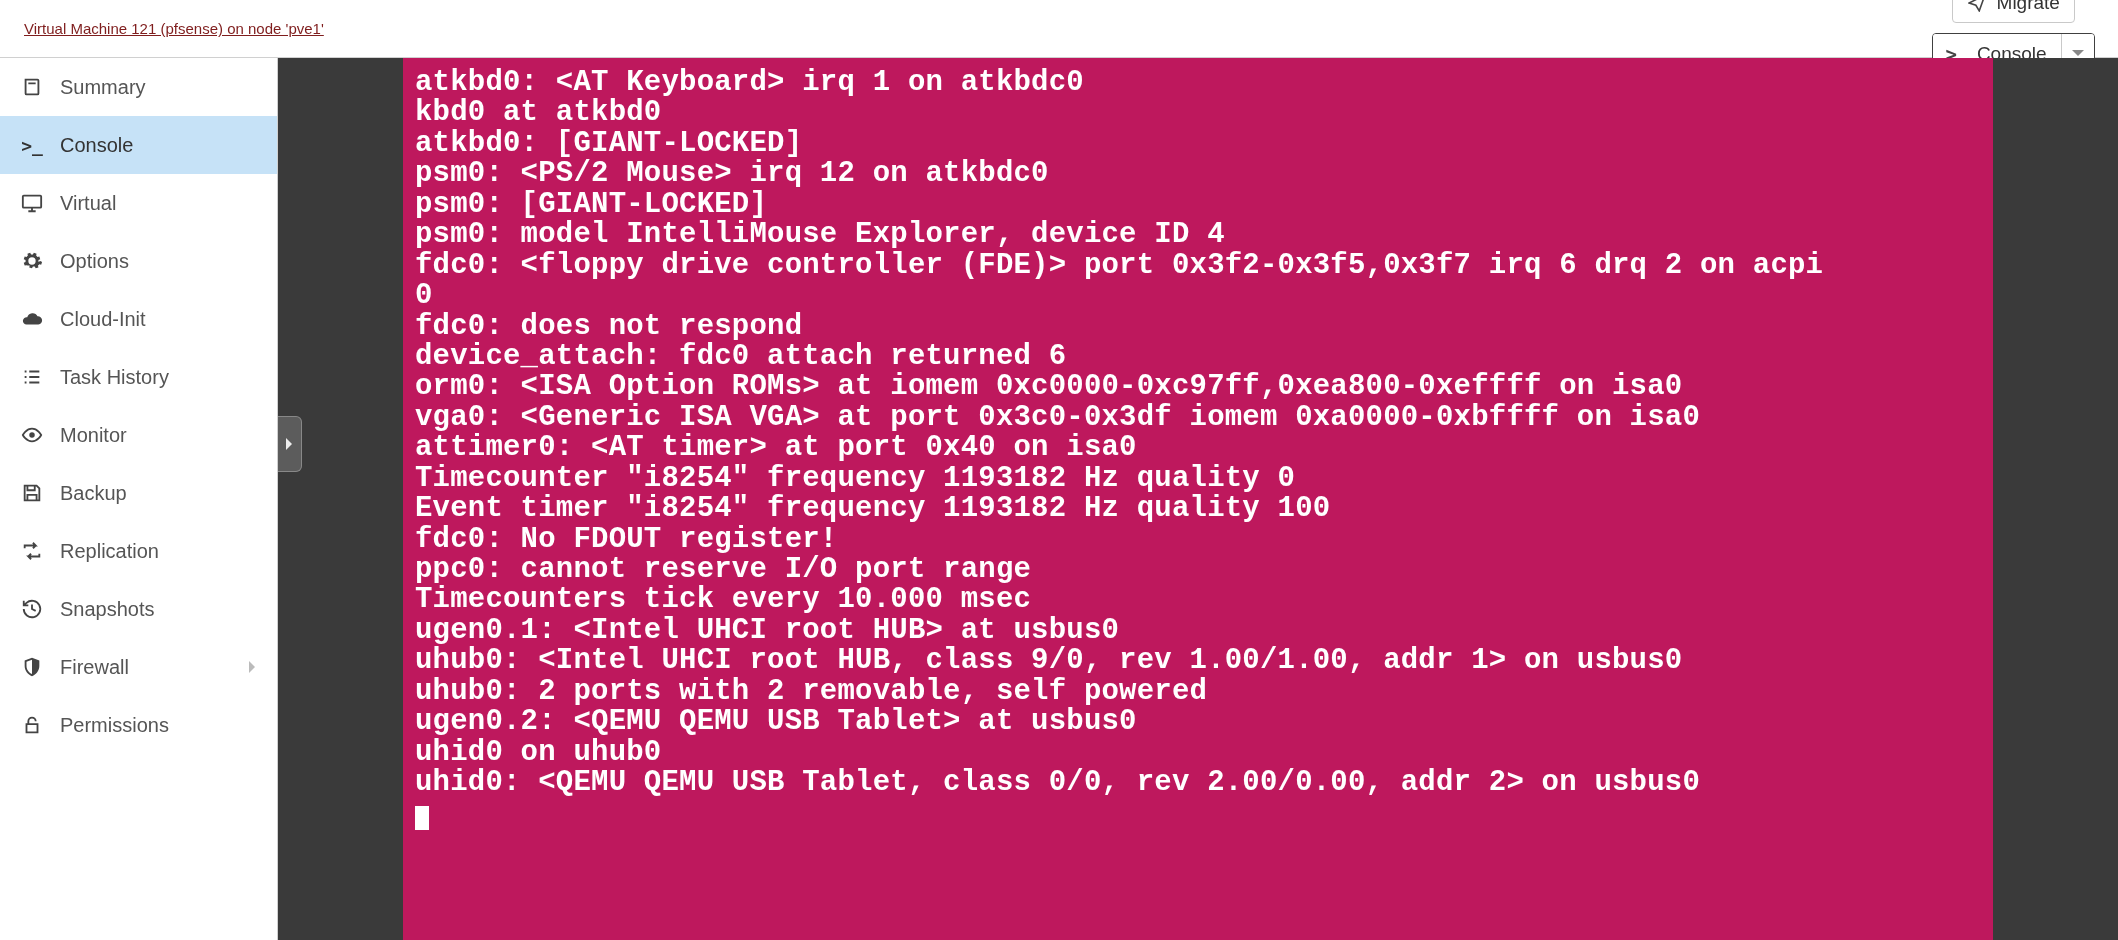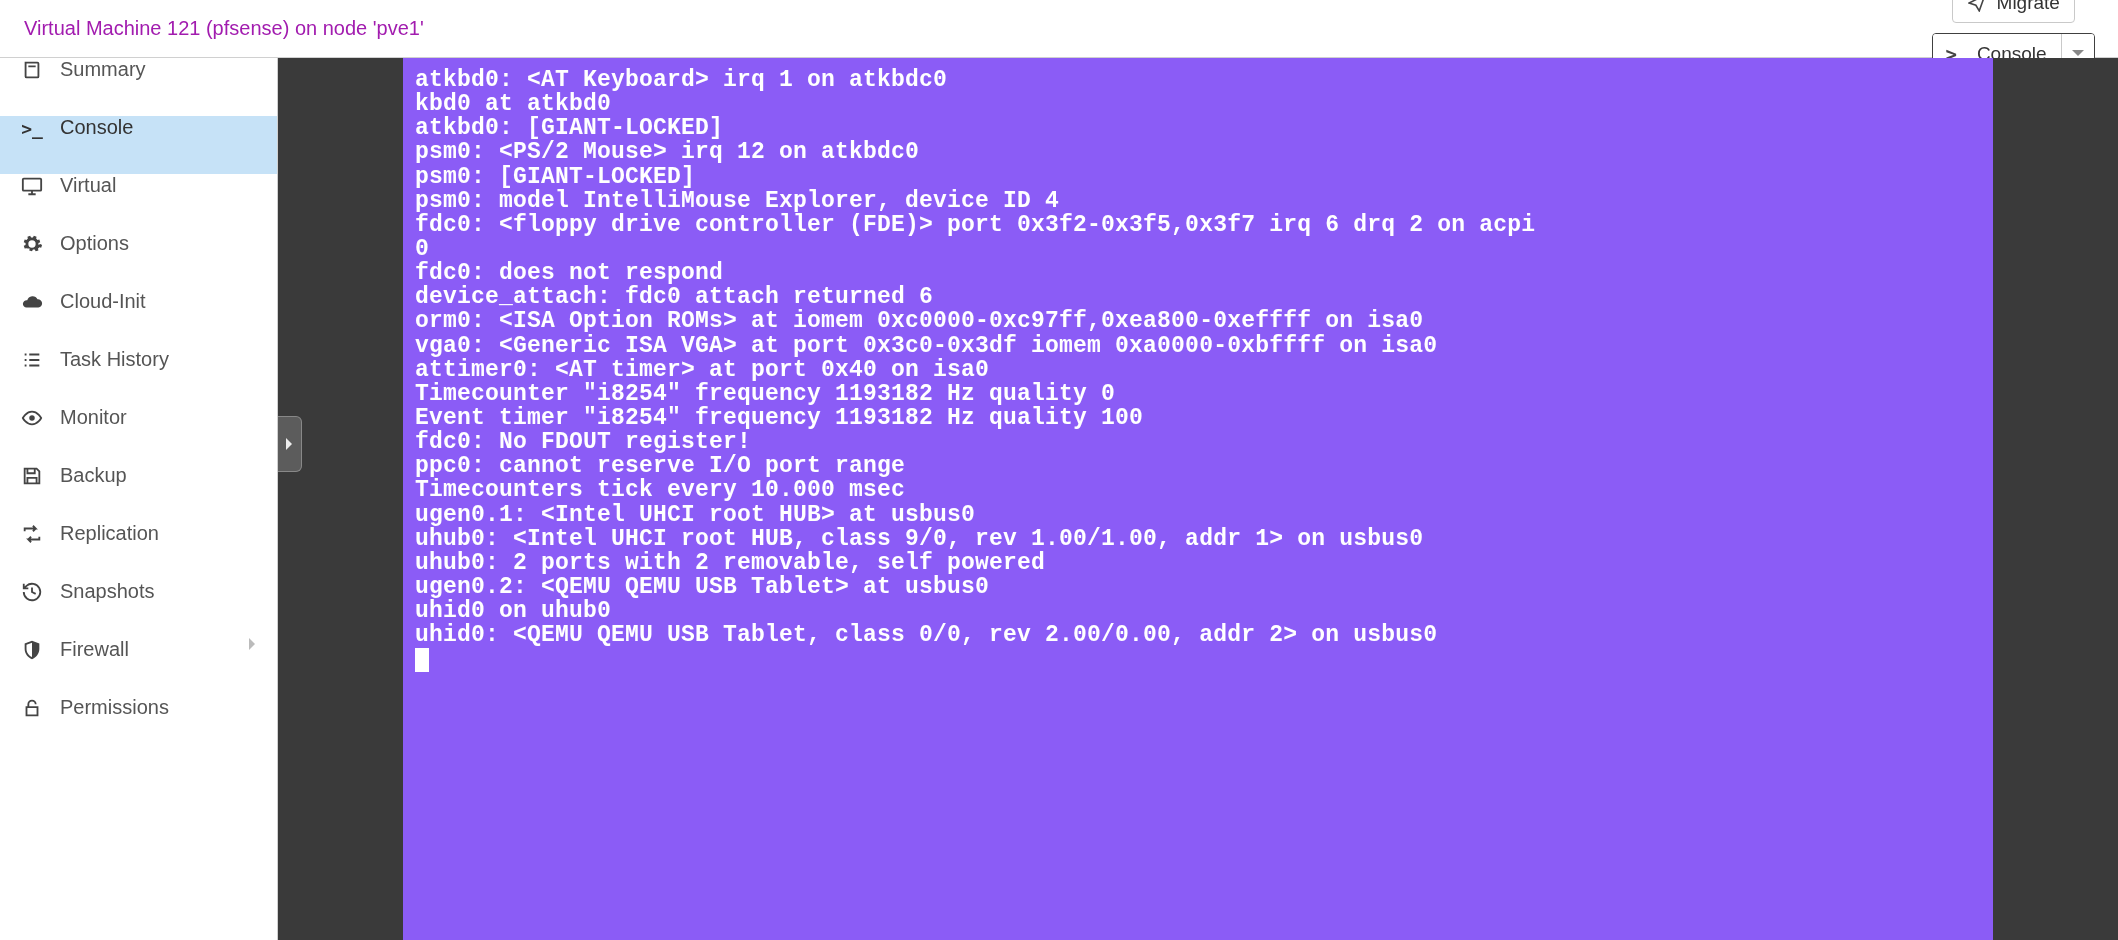--- a/index.html
+++ b/index.html
@@ -16,22 +16,23 @@
   
   .header {
     display: flex;
     align-items: center;
     justify-content: space-between;
     height: 58px;
     border-bottom: 1px solid #d0d0d0;
     padding: 0 16px 0 24px;
   }
   .header-title {
-    font-size: 20px;
-    color: #a21caf;
+    font-size: 15px;
+    color: #7f1d1d;
+    text-decoration: underline;
   }
   .header-buttons {
     display: flex;
     gap: 10px;
     align-items: center;
     flex-direction: column;
   }
   .btn {
     display: inline-flex;
     align-items: center;
@@ -66,20 +67,21 @@
     display: flex;
     height: calc(100% - 58px);
   }
   .sidebar {
     width: 278px;
     border-right: 1px solid #d0d0d0;
     background: #fff;
   }
   .sidebar-item {
     display: flex;
+    align-items: center;
     gap: 16px;
     height: 58px;
     padding: 0 20px;
     font-size: 20px;
     color: #555;
     cursor: pointer;
     position: relative;
   }
   .sidebar-item.active {
     background: #c6e2f7;
@@ -117,24 +119,24 @@
     border-bottom-right-radius: 6px;
     display: flex;
     align-items: center;
     justify-content: center;
     color: #eee;
     cursor: pointer;
   }
   .terminal {
     width: 1590px;
     height: 100%;
-    background: #8b5cf6;
+    background: #be185d;
     color: #fff;
     font-family: "Menlo", "Consolas", "Courier New", monospace;
-    font-size: 23px;
+    font-size: 29px;
     line-height: 1.05;
     font-weight: bold;
     padding: 10px 12px 0 12px;
     white-space: pre;
     overflow: hidden;
     letter-spacing: 0.2px;
     position: relative;
   }
   .cursor-block {
     display: inline-block;

